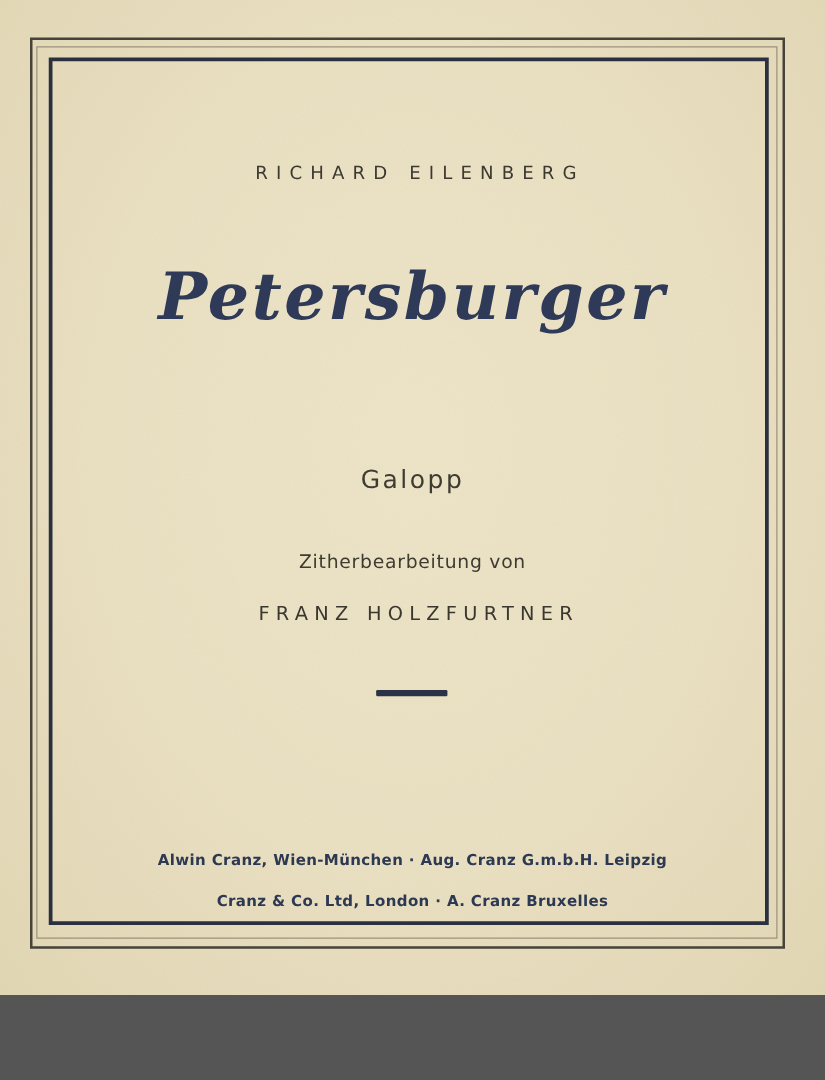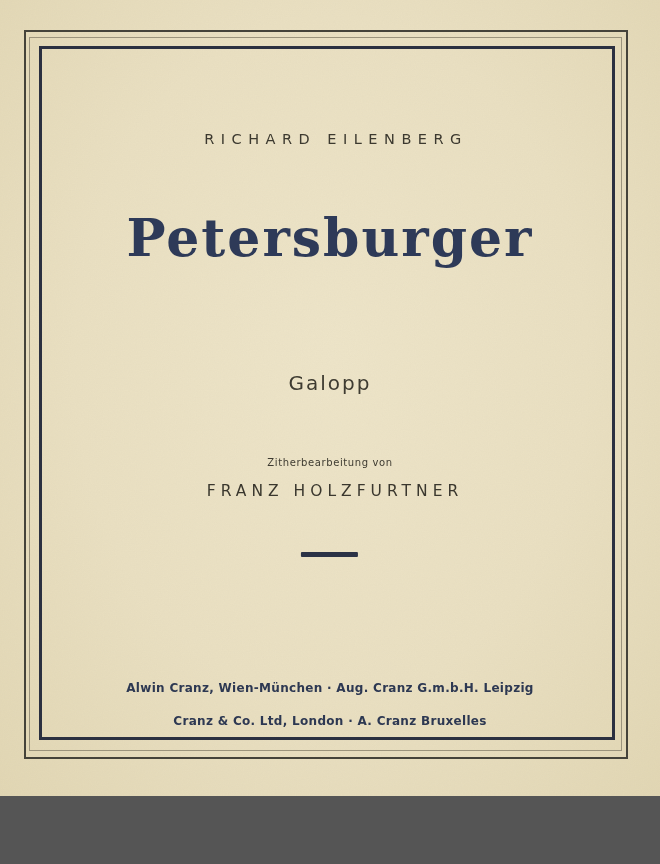--- a/index.html
+++ b/index.html
@@ -55,40 +55,40 @@
   .composer {
     top: 131px;
     font-size: 14.5px;
     font-weight: normal;
     letter-spacing: 6.5px;
     padding-left: 6px;
     color: #3c392f;
   }
   .title-line {
     font-family: "DejaVu Serif", serif;
+    font-style: italic;
     font-weight: bold;
     font-size: 52px;
     letter-spacing: 2px;
     color: #2e3a58;
     line-height: 1;
   }
   .title-1 { top: 212px; }
   .title-2 { top: 296px; }
   .genre {
     top: 371px;
     font-size: 20px;
     letter-spacing: 2px;
     color: #3e3b31;
   }
   .arr-note {
     top: 440px;
-    font-size: 10px;
+    font-size: 15px;
     letter-spacing: 0.6px;
     color: #3e3b31;
-    margin-top: 17px;
   }
   .arranger {
     top: 482px;
     font-size: 15.5px;
     letter-spacing: 5px;
     padding-left: 5px;
     color: #3a372e;
   }
   .dash-rule {
     position: absolute;

